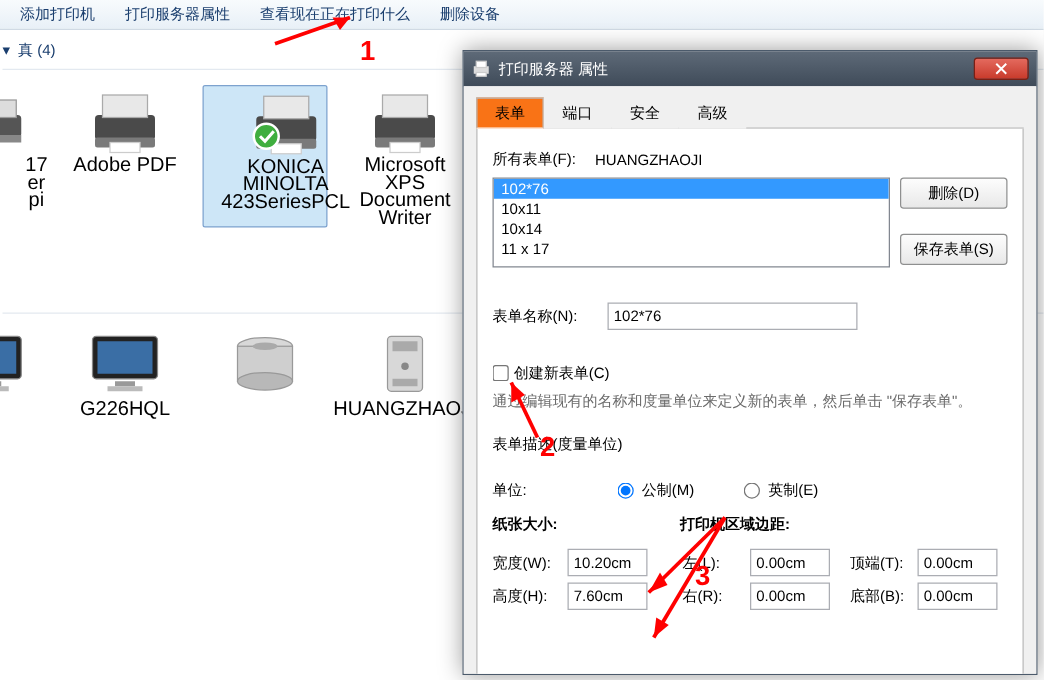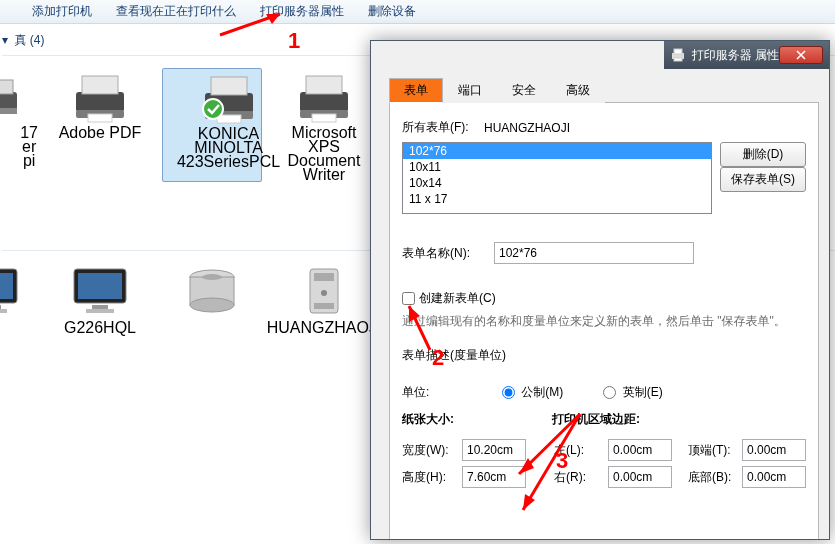--- a/index.html
+++ b/index.html
@@ -1,39 +1,39 @@
 <!DOCTYPE html>
 <html><head>
 <meta charset="utf-8">
 <style>
 * { box-sizing: border-box; margin: 0; padding: 0; }
 body { font-family: "Microsoft YaHei", "Segoe UI", Tahoma, sans-serif; font-size: 12px; background: #fff; width: 835px; height: 544px; position: relative; overflow: hidden; }
 
 
-.toolbar { height: 24px; background: linear-gradient(#f8fbfd, #e8f0f7); border-bottom: 1px solid #d0dae4; display: flex; align-items: center; padding: 0 20px; }
+.toolbar { height: 24px; background: linear-gradient(#f8fbfd, #e8f0f7); border-bottom: 1px solid #d0dae4; display: flex; align-items: center; padding: 0 4px; }
 .toolbar-item { padding: 2px 12px; color: #1a3e6e; cursor: default; }
 
 
 .cat-header { padding: 8px 0 4px 0; color: #1a3e6e; font-size: 12px; }
 .cat-header .toggle { color: #1a3e6e; margin-right: 3px; }
 
 
 .cat-sep { height: 1px; background: #e3e9f0; margin: 2px 0 6px 0; }
 
 
 .icon-grid { display: flex; gap: 12px; padding: 6px 4px; flex-wrap: wrap; }
 .icon-cell { width: 100px; text-align: center; display: flex; flex-direction: column; align-items: center; }
 .icon-cell.sel { background: #cde6f7; border: 1px solid #7da2ce; border-radius: 2px; padding-left: 33px; }
 .icon-img { width: 64px; height: 56px; display: flex; align-items: center; justify-content: center; }
 .icon-label { font-size: 16px; line-height: 14px; margin-top: 2px; white-space: pre-line; color: #000; }
 
 
 
 
-.dialog { position: absolute; left: 370px; top: 40px; width: 460px; height: 500px; border: 1px solid #4b5a6b; background: #f0f0f0; box-shadow: 0 0 18px rgba(0,0,0,.4); display: flex; flex-direction: column; align-items: flex-end; }
+.dialog { position: absolute; left: 370px; top: 40px; width: 460px; height: 500px; border: 1px solid #4b5a6b; background: #f0f0f0; box-shadow: 0 0 18px rgba(0,0,0,.4); display: flex; flex-direction: column; }
 .titlebar { height: 28px; background: linear-gradient(#5e6a78, #3f4b59); color: #fff; display: flex; align-items: center; padding: 0 6px; }
 .titlebar .tb-icon { width: 16px; height: 16px; margin-right: 6px; }
 .titlebar .tb-title { flex: 1; font-size: 12px; }
 .titlebar .tb-close { width: 44px; height: 18px; background: linear-gradient(#e46a5e,#c83a2b); border: 1px solid #7a1f14; border-radius: 3px; color: #fff; display: flex; align-items: center; justify-content: center; font-size: 11px; }
 
 .dialog-body { flex: 1; padding: 8px 10px 10px 10px; background: #f0f0f0; overflow: hidden; }
 
 
 .tabrow { display: flex; border-bottom: 1px solid #b8b8b8; }
 .tab { padding: 3px 14px; font-size: 12px; background: #f0f0f0; border: 1px solid transparent; border-bottom: none; margin-right: 0px; position: relative; top: 1px; }
@@ -44,21 +44,21 @@
 
 .row { display: flex; align-items: center; margin: 6px 0; }
 .lbl { width: 82px; }
 .val { color: #000; }
 
 
 .listbox-wrap { display: flex; gap: 8px; }
 .listbox { flex: 1; height: 72px; border: 1px solid #828790; background: #fff; overflow-y: scroll; }
 .listbox-item { padding: 1px 6px; font-size: 12px; }
 .listbox-item.sel { background: #3399ff; color: #fff; }
-.side-btns { display: flex; flex-direction: column; gap: 0; }
+.side-btns { display: flex; flex-direction: column; gap: 20px; }
 .winbtn { min-width: 84px; padding: 3px 10px; background: linear-gradient(#fdfdfd,#e8e8e8); border: 1px solid #8e8f8f; border-radius: 3px; font-size: 12px; }
 
 
 .txt { border: 1px solid #abadb3; padding: 2px 4px; font-size: 12px; height: 22px; background: #fff; }
 
 
 .chk { margin-right: 4px; vertical-align: middle; }
 
 .hint { color: #6b6b6b; font-size: 12px; line-height: 16px; margin: 4px 0 6px 0; }
 
@@ -77,22 +77,22 @@
 .anno text { fill: #ff0000; font: bold 22px "Arial"; }
 .anno line, .anno path { stroke: #ff0000; stroke-width: 3; fill: none; }
 .anno polygon { fill: #ff0000; }
 
 </style>
 </head>
 <body>
 
 <div class="toolbar">
   <div class="toolbar-item">添加打印机</div>
+  <div class="toolbar-item">打印服务器属性</div>
   <div class="toolbar-item">查看现在正在打印什么</div>
-  <div class="toolbar-item">打印服务器属性</div>
   <div class="toolbar-item">删除设备</div>
 </div>
 
 <div style="padding-left:2px;">
   <div class="cat-header">
     <span class="toggle">▾</span>
     <span>真</span>
     <span>(4)</span>
   </div>
   <div class="cat-sep"></div>

